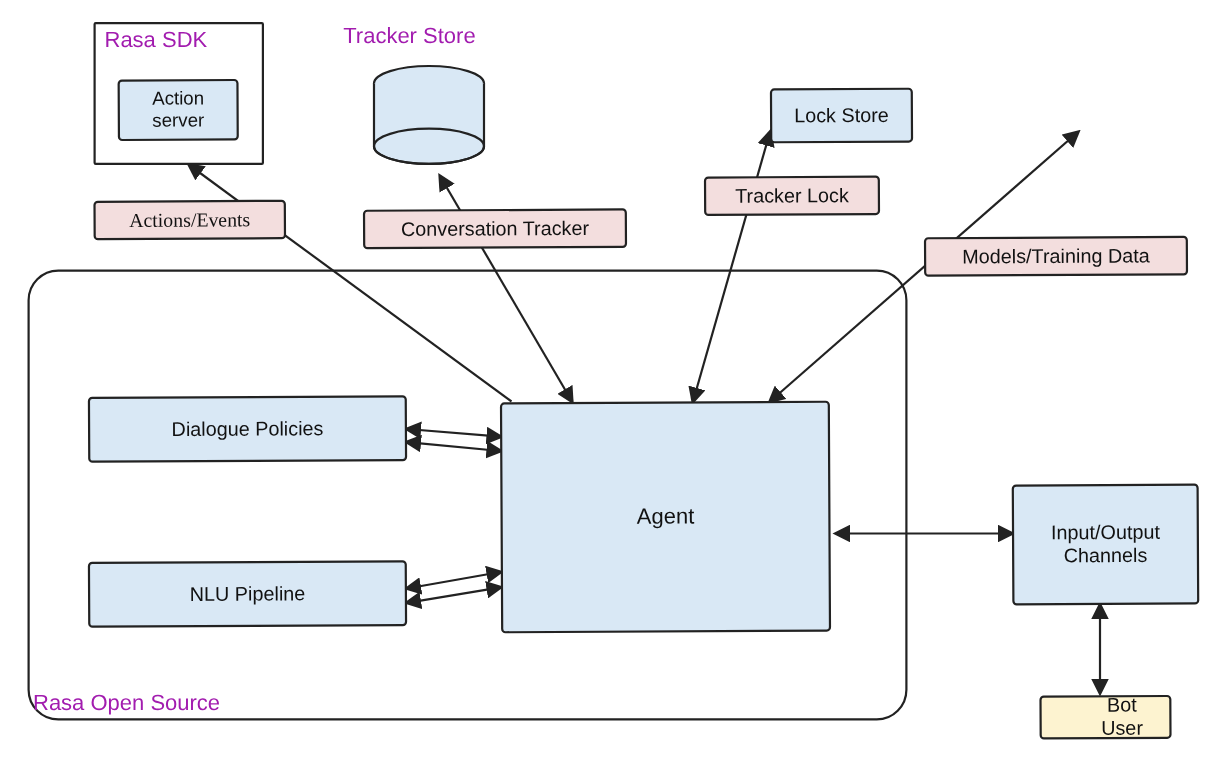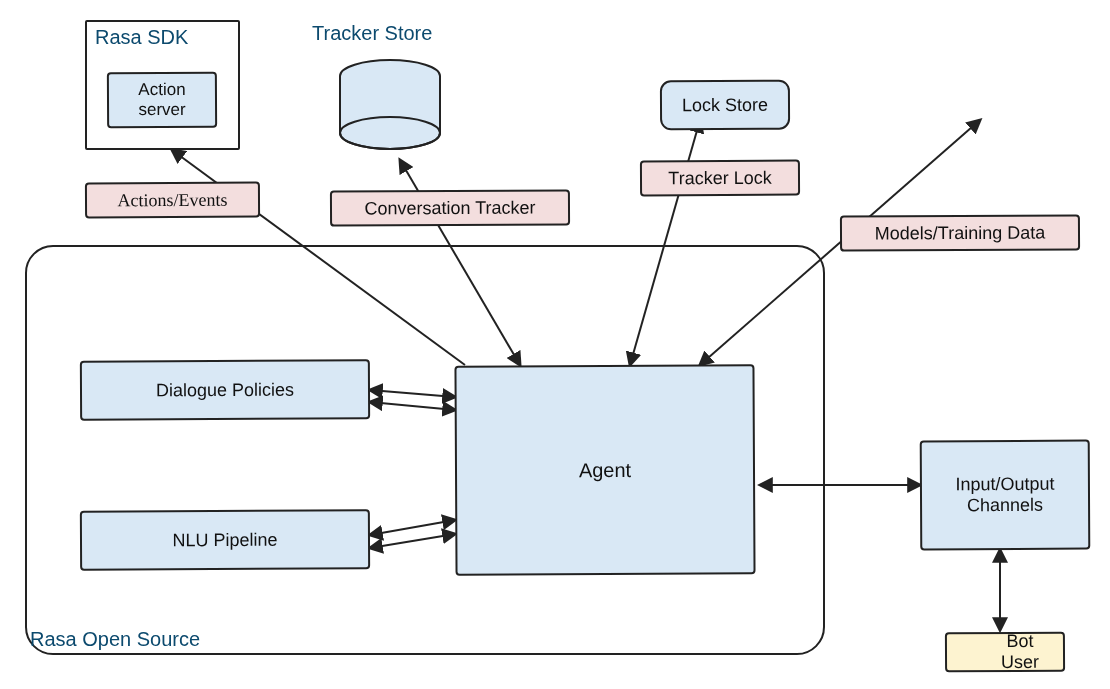--- a/index.html
+++ b/index.html
@@ -39,21 +39,21 @@
     padding: 4px 10px;
     transform: rotate(-0.3deg);
   }
   .box.blue  { background: #d9e8f5; }
   .box.pink  { background: #f3dede; }
   .box.yellow{ background: #fdf3d0; padding-left: 40px; }
 
   .label {
     position: absolute;
     font-size: 20px;
-    color: #0c4a6e;
+    color: #a21caf;
     white-space: nowrap;
   }
 
   
   .container-open-source {
     position: absolute;
     border: 2px solid #222;
     border-radius: 28px;
     box-sizing: border-box;
     background: transparent;
@@ -114,21 +114,21 @@
     <span>Action server</span>
   </div>
 
   <div class="label" style="left:312px; top:22px;">Tracker Store</div>
   <svg class="cylinder" style="left:335px; top:58px; width:110px; height:100px;" viewBox="0 0 110 100">
     <ellipse cx="55" cy="18" rx="50" ry="16" fill="#d9e8f5" stroke="#222" stroke-width="2"></ellipse>
     <path d="M5 18 L5 75 A50 16 0 0 0 105 75 L105 18" fill="#d9e8f5" stroke="#222" stroke-width="2"></path>
     <ellipse cx="55" cy="75" rx="50" ry="16" fill="none" stroke="#222" stroke-width="2"></ellipse>
   </svg>
 
-  <div class="box blue" style="left:660px; top:80px; width:130px; height:50px;border-radius:11px;">
+  <div class="box blue" style="left:700px; top:80px; width:130px; height:50px;">
     <span>Lock Store</span>
   </div>
 
 
   <div class="box pink" style="left:85px; top:182px; width:175px; height:36px;font-family:Liberation Serif, serif;">
     <span>Actions/Events</span>
   </div>
   <div class="box pink" style="left:330px; top:190px; width:240px; height:36px;">
     <span>Conversation Tracker</span>
   </div>

